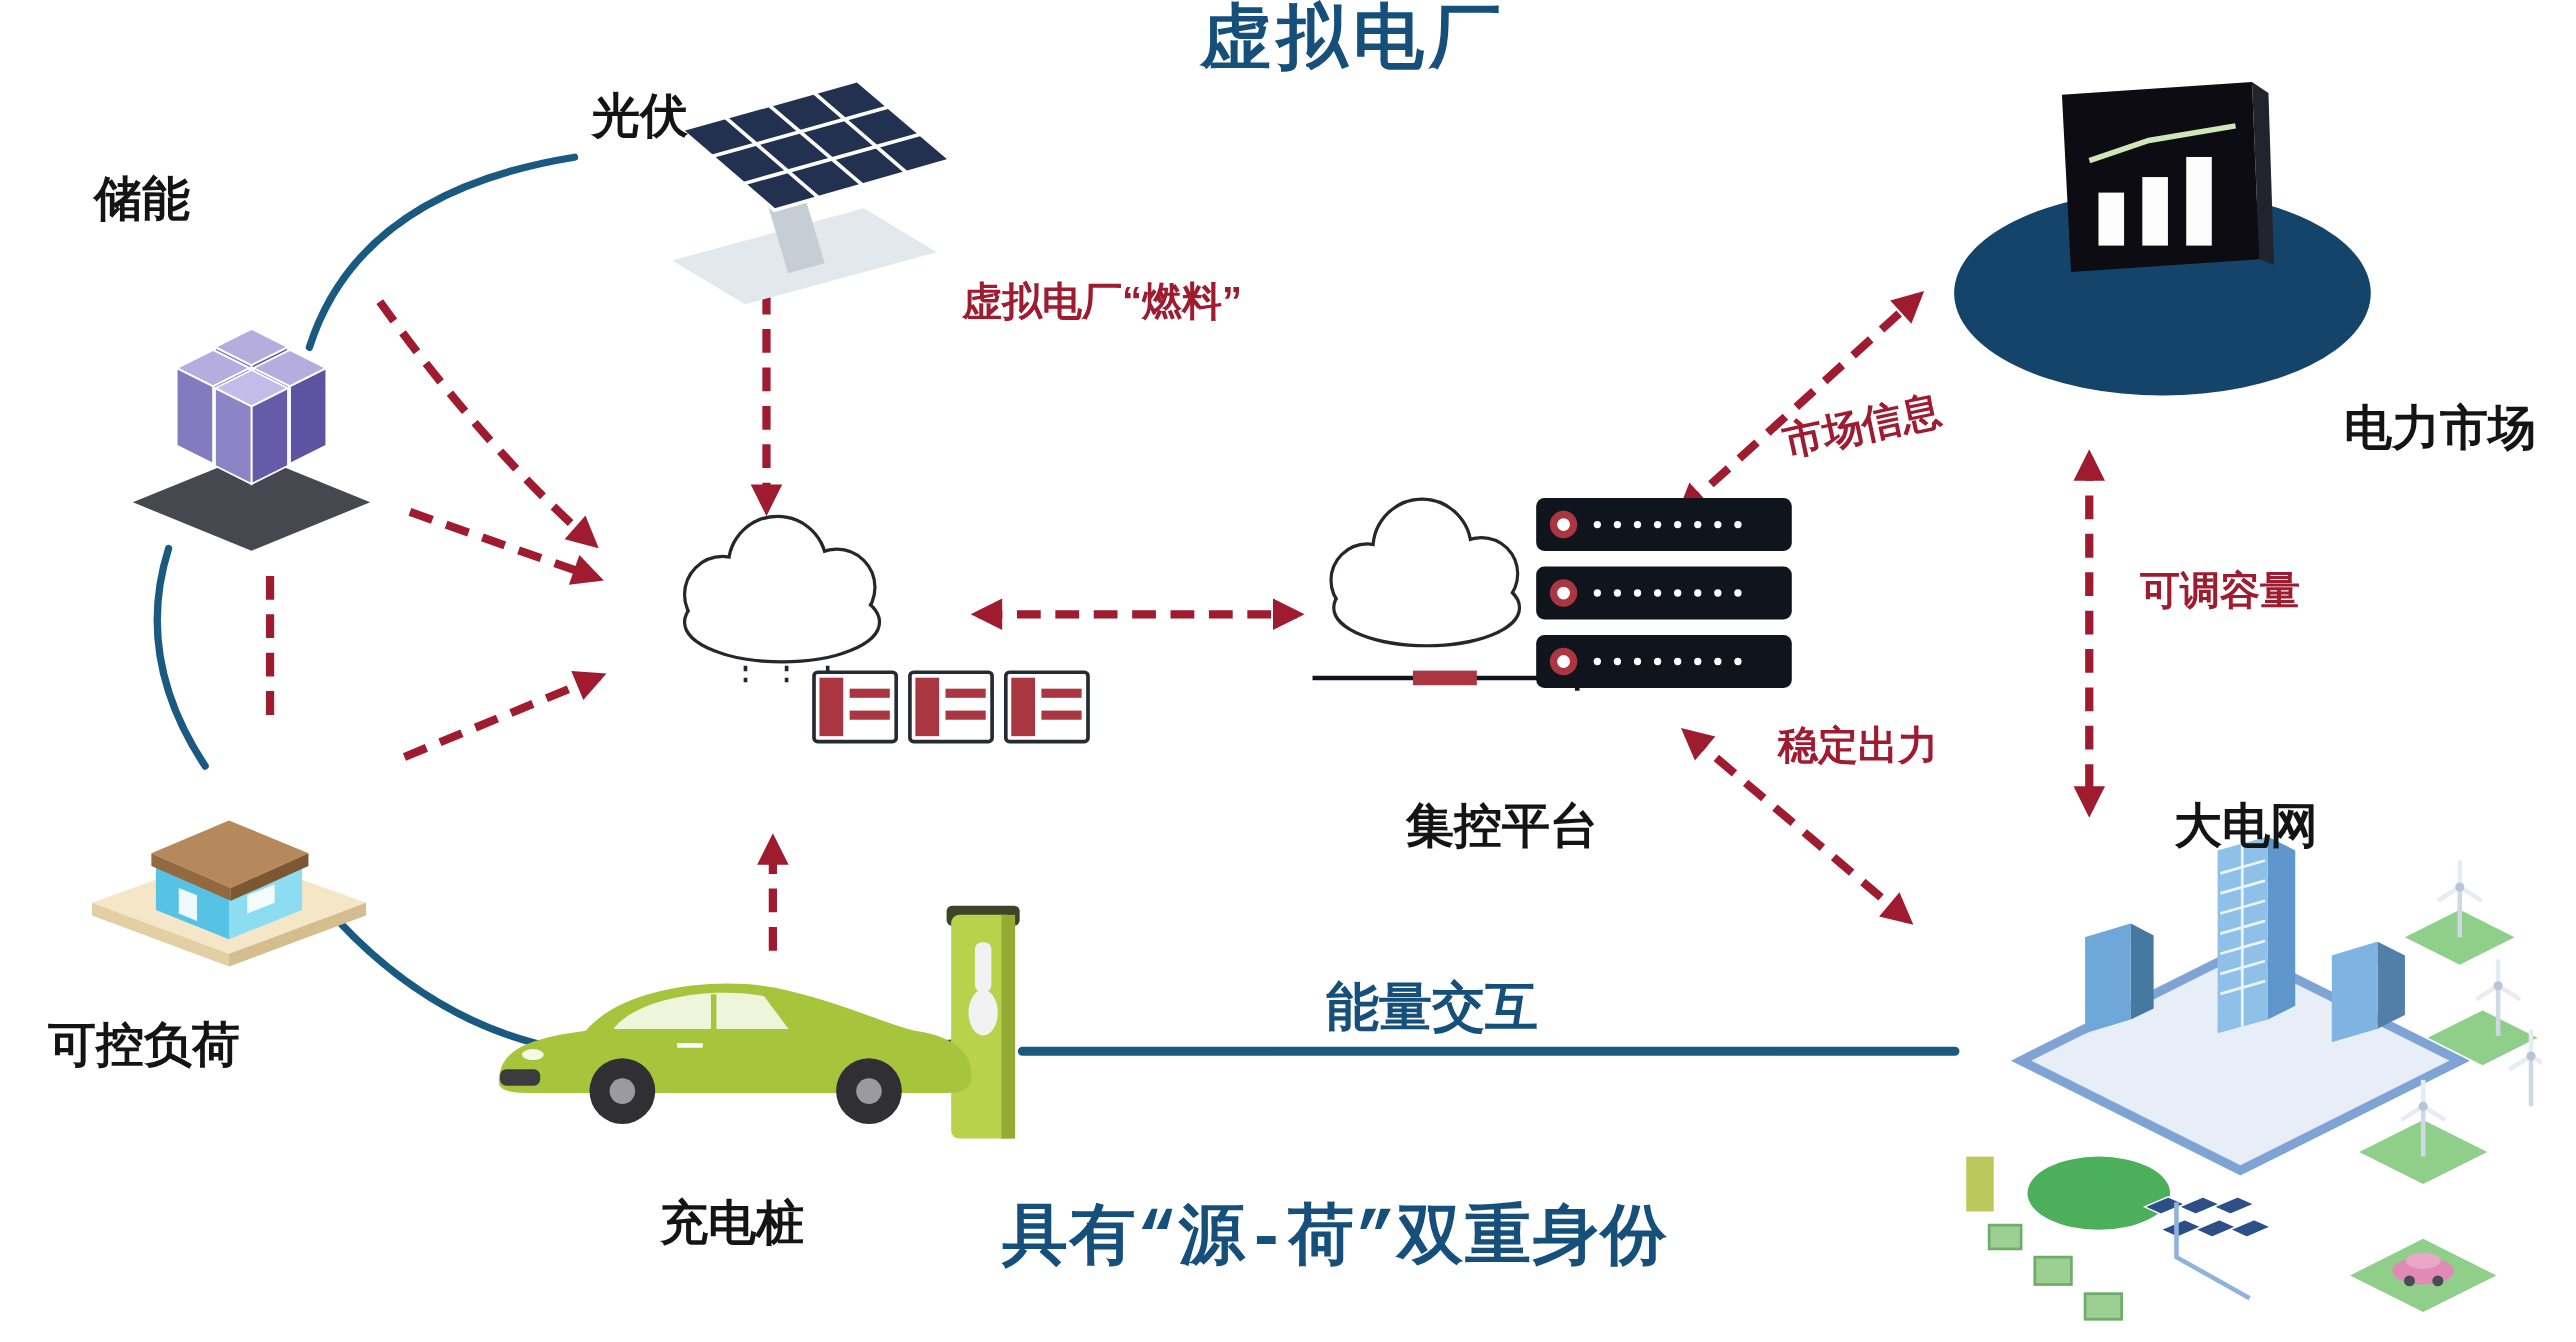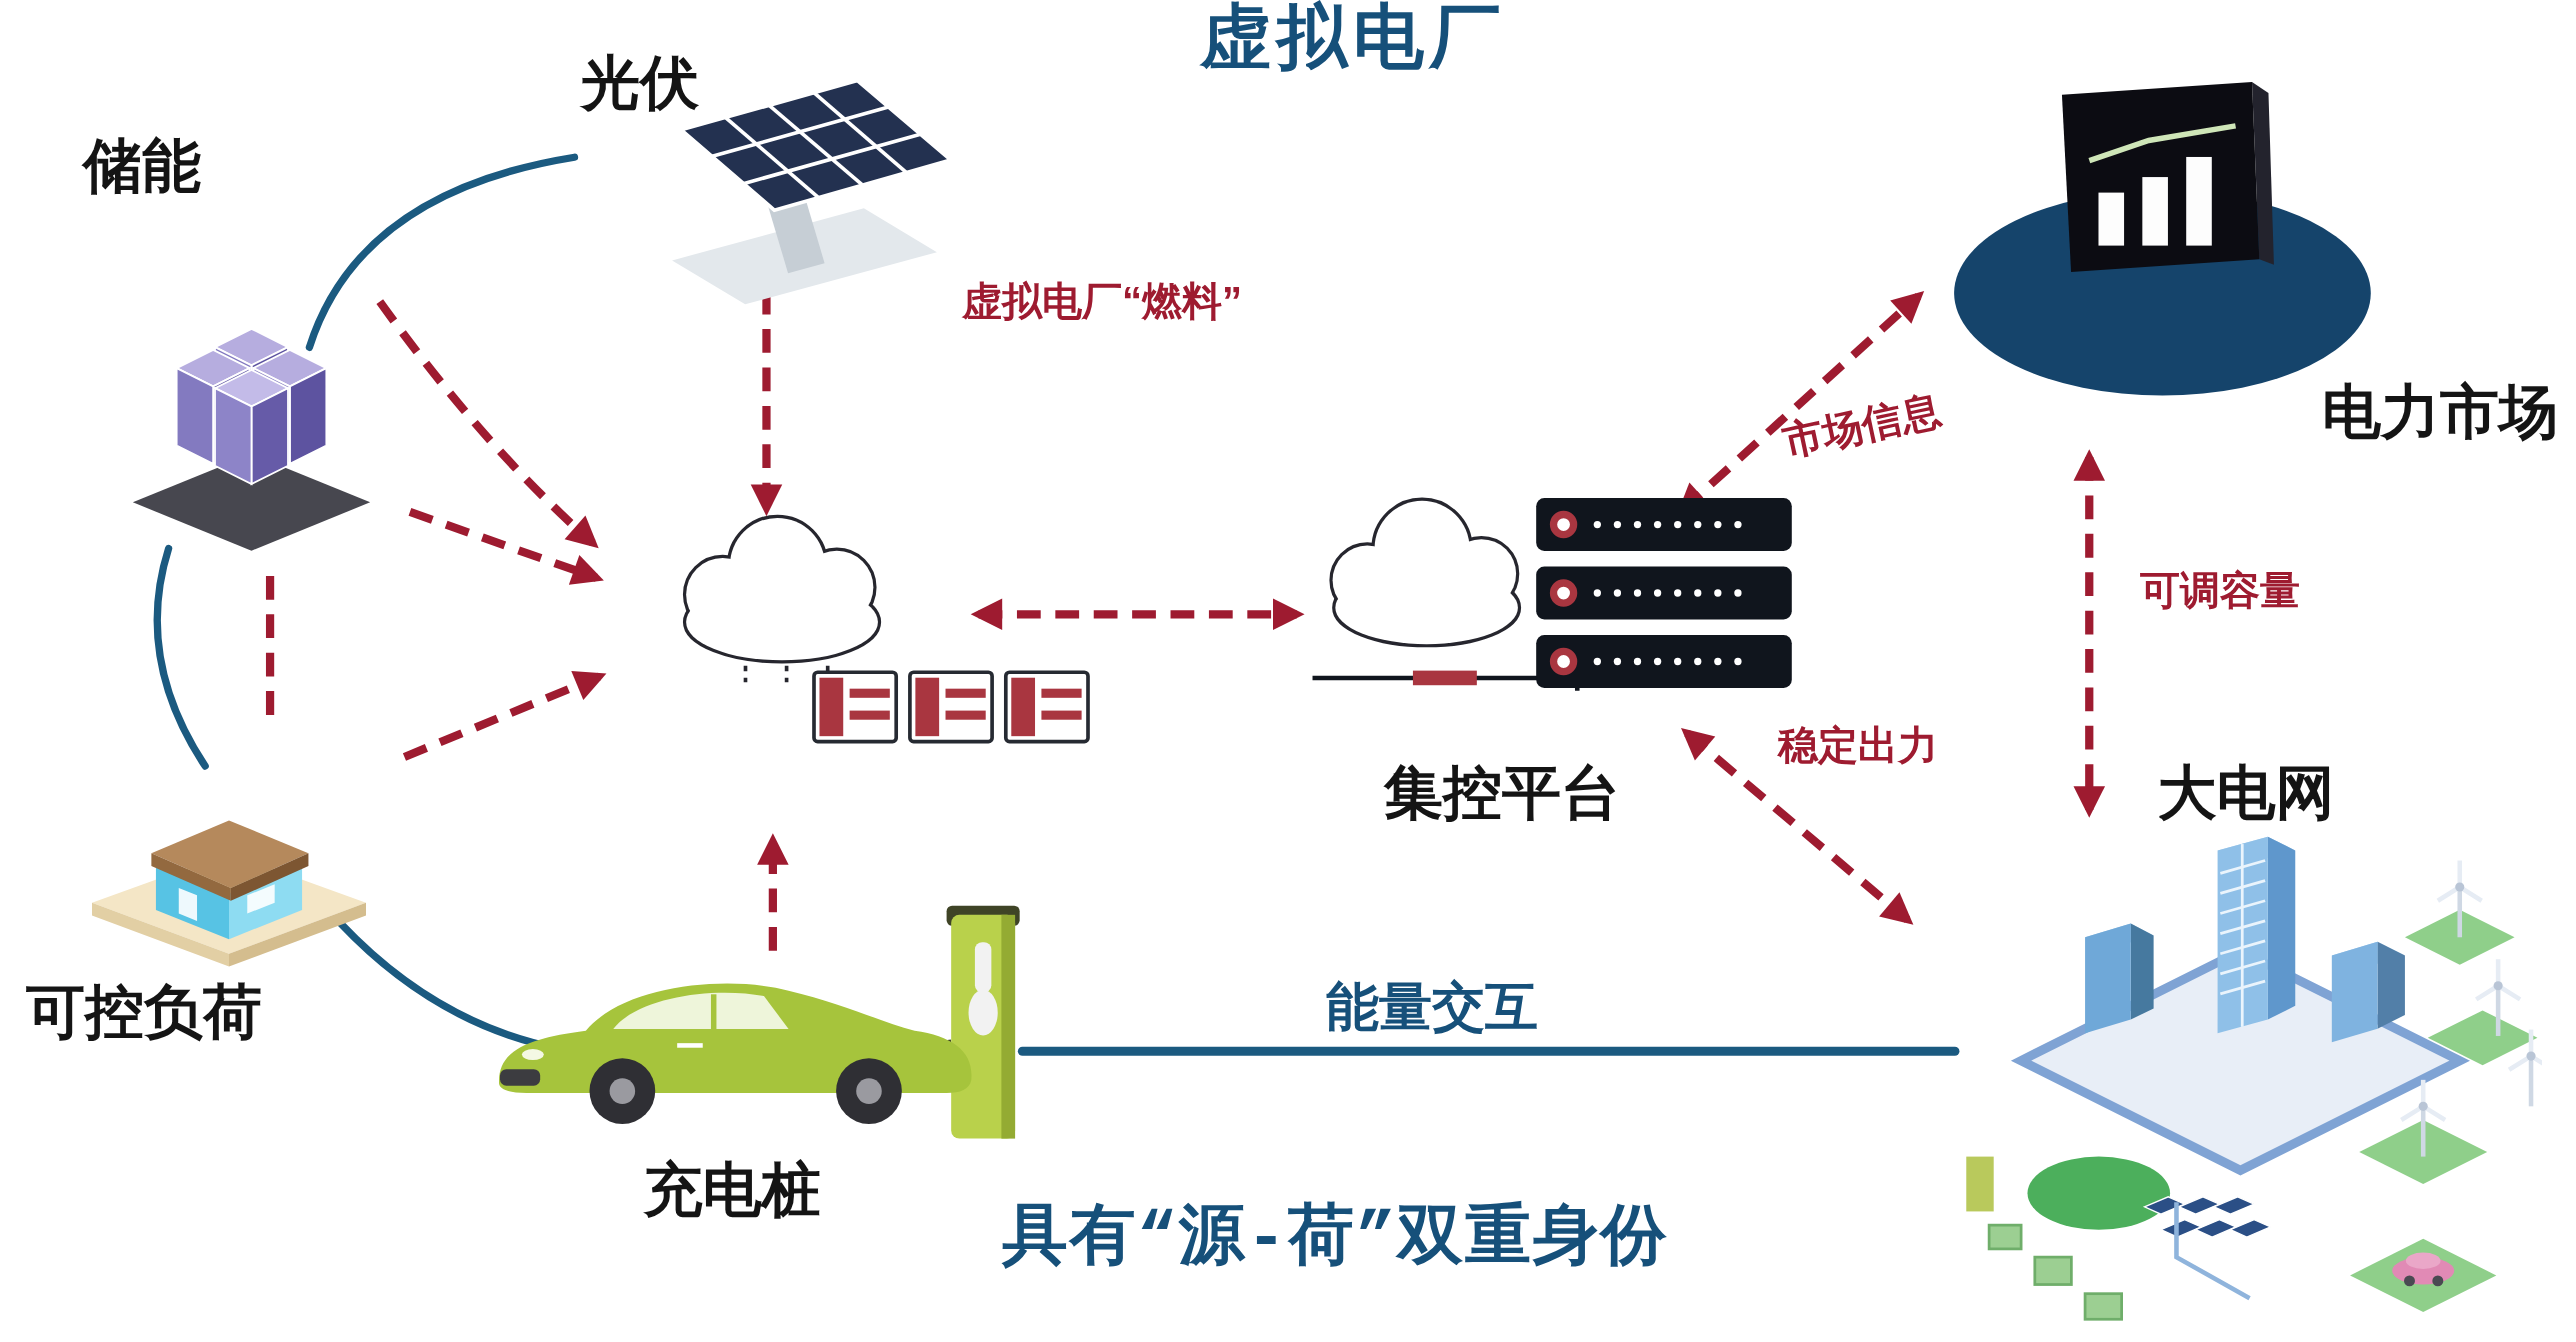--- a/index.html
+++ b/index.html
@@ -8,21 +8,21 @@
     width:2576px; height:1342px; position:relative; overflow:hidden;
     font-family:"Liberation Sans","DejaVu Sans",sans-serif;
   }
   #stage { position:absolute; inset:0; }
   svg.layer { position:absolute; left:0; top:0; }
   .ill { position:absolute; }
   .label {
     position:absolute; transform:translate(-50%,-50%);
     white-space:nowrap; font-weight:800; color:#141414;
   }
-  .node { font-size:59px; }
+  .node { font-size:48px;margin-top:32px; }
   .rednote { color:#9e1b30; font-size:40px; font-weight:800; text-align:center; line-height:1.28; }
   .title { font-size:71px; letter-spacing:5.5px; color:#16507a; }
   .subtitle { font-size:66px; letter-spacing:1.8px; color:#16507a;font-family:Liberation Mono, monospace; }
   .energy { font-size:53px; color:#16507a; }
   .dash { stroke:#9e1b30; stroke-width:9; fill:none; stroke-dasharray:26 16; }
   .bluecurve { stroke:#1b5a80; stroke-width:8; fill:none; stroke-linecap:round; }
 </style>
 </head>
 <body>
 
@@ -314,21 +314,21 @@
     <polyline points="250,440 250,500 330,545" stroke="#8fb4dc" stroke-width="5" fill="none"></polyline>
   </svg>
 
   <div class="label title" style="left:1353px; top:37px">虚拟电厂</div>
 
   <div class="label node" style="left:640px; top:84px">光伏</div>
   <div class="label node" style="left:142px; top:167px">储能</div>
   <div class="label node" style="left:732px; top:1191px">充电桩</div>
   <div class="label node" style="left:144px; top:1013px">可控负荷</div>
   <div class="label node" style="left:1502px; top:794px">集控平台</div>
-  <div class="label node" style="left:2440px; top:413px">电力市场</div>
+  <div class="label node" style="left:2440px; top:396px">电力市场</div>
   <div class="label node" style="left:2246px; top:794px">大电网</div>
 
   <div class="label rednote" style="left:1102px; top:302px">
     <div>虚拟电厂“燃料”</div>
   </div>
 
 
   <div class="label rednote" style="left:1862px; top:426px; transform:translate(-50%,-50%) rotate(-12deg)">市场信息</div>
   <div class="label rednote" style="left:2220px; top:591px">可调容量</div>
   <div class="label rednote" style="left:1858px; top:746px">稳定出力</div>

